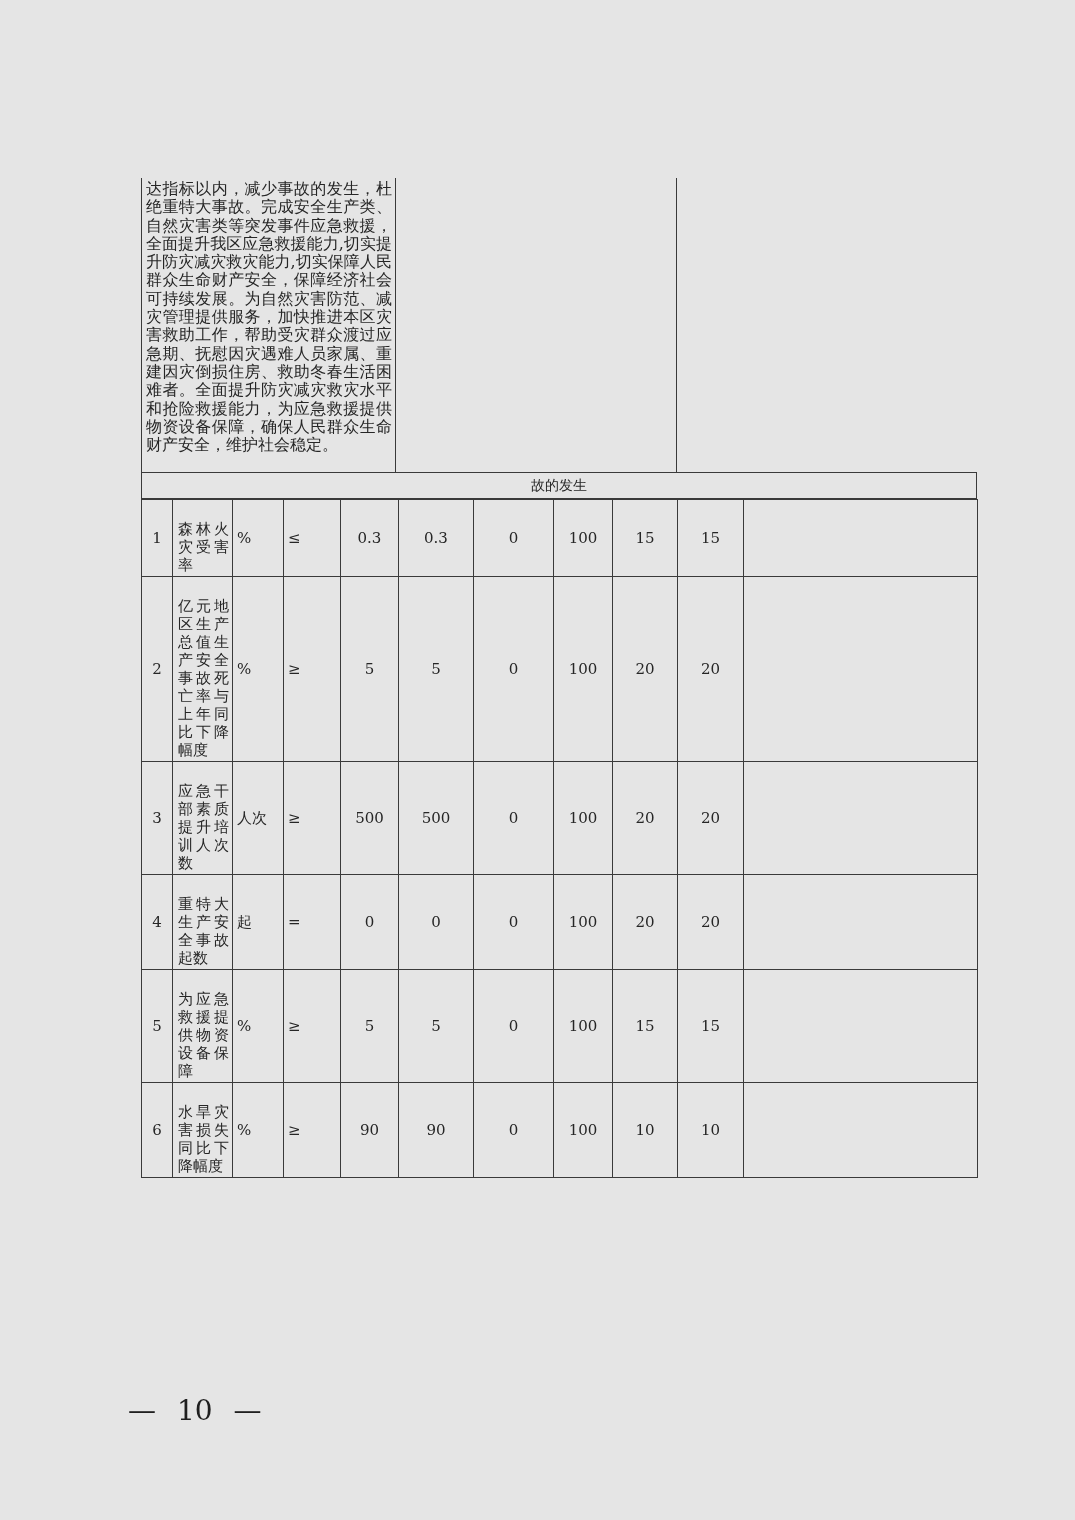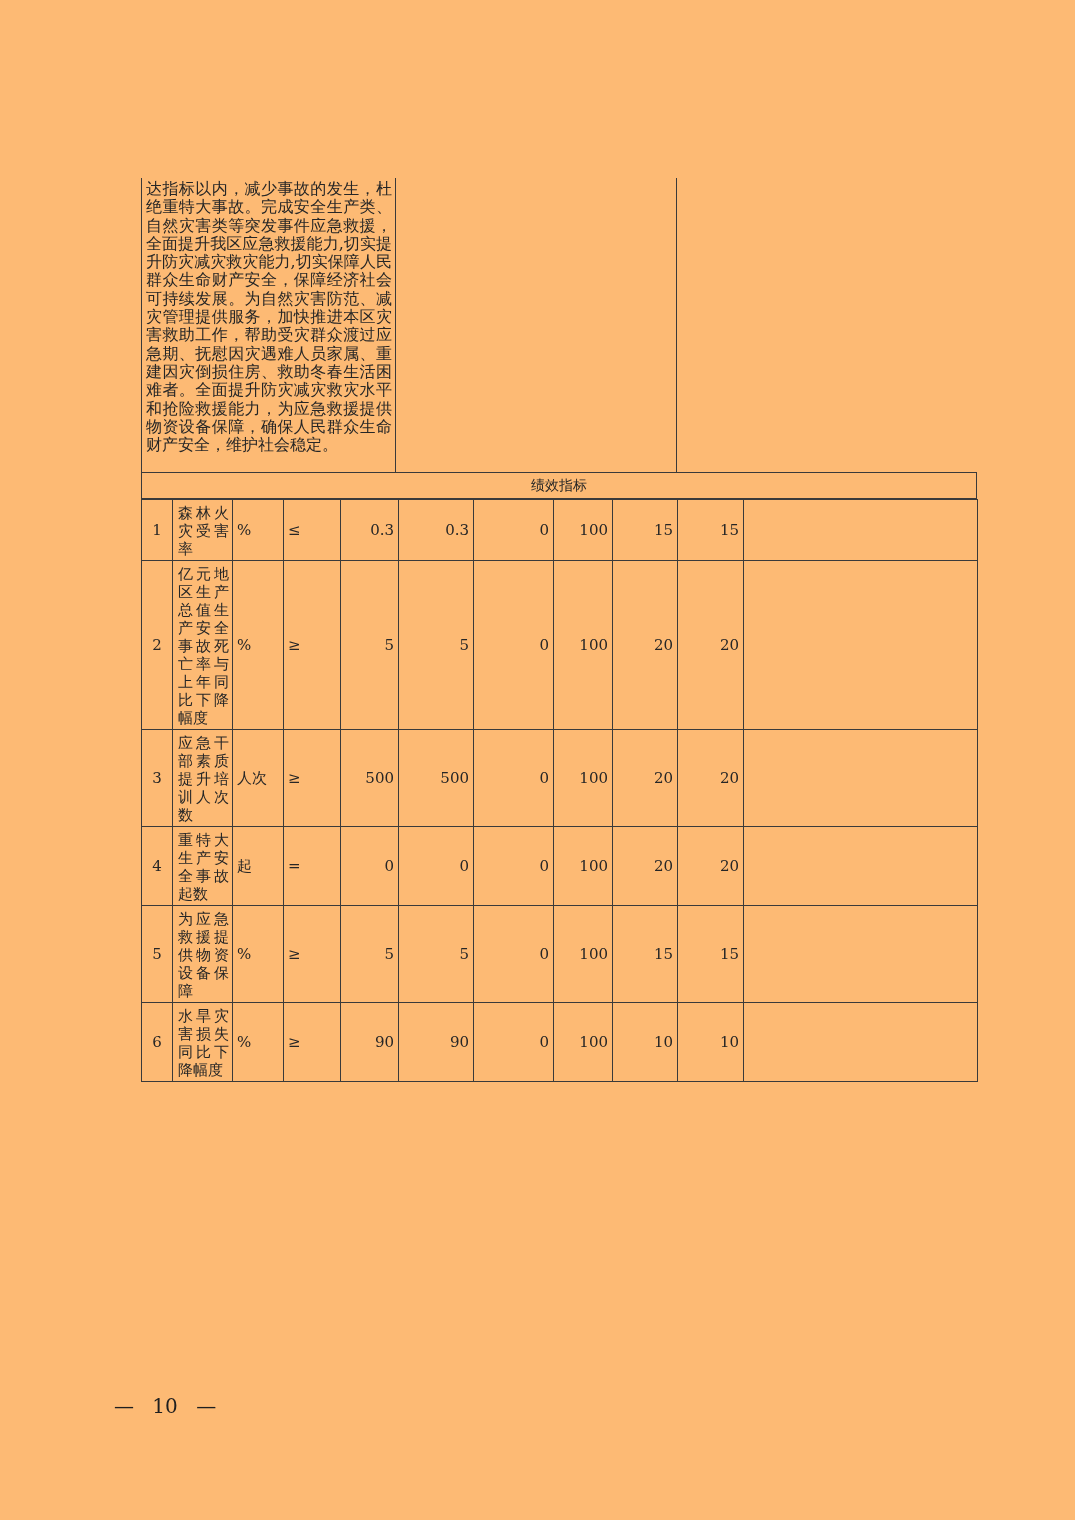--- a/index.html
+++ b/index.html
@@ -1,20 +1,20 @@
 <!DOCTYPE html>
 <html><head>
 <meta charset="utf-8">
 <style>
   html, body { margin: 0; padding: 0; background: #ffffff; }
   .page {
     position: relative;
     width: 1075px;
     height: 1520px;
-    background: #fdba74;
+    background: #e5e5e5;
     color: #262626;
     font-family: "DejaVu Serif", "Liberation Serif", serif;
   }
   .sheet {
     position: absolute;
     left: 141px;
     top: 178px;
     width: 836px;
   }
   * { box-sizing: border-box; }
@@ -64,50 +64,50 @@
     vertical-align: middle;
     overflow: hidden;
   }
   .grid tr.hrow th {
     border-top: 0;
     font-size: 14px;
     white-space: pre-line;
     line-height: 21px;
     text-align: center;
   }
-  .grid td.num { text-align: right; }
+  .grid td.num { text-align: center; }
   .grid td.ctr { text-align: center; }
   .grid td.name {
     line-height: 18px;
-    padding: 4px 3px 2px 5px;
+    padding: 20px 3px 2px 5px;
     text-align: justify;
   }
   .grid td.plain { text-align: left; }
 
   .page-number {
     position: absolute;
-    left: 114px;
+    left: 128px;
     top: 1394px;
-    font-size: 20px;
+    font-size: 28px;
     word-spacing: 12px;
     color: #1f1f1f;
   }
 </style>
 </head>
 <body>
 
 <div class="page">
   <div class="sheet">
 
     <div class="top-row">
       <div class="tcell tcell-l">达指标以内，减少事故的发生，杜绝重特大事故。完成安全生产类、自然灾害类等突发事件应急救援，全面提升我区应急救援能力,切实提升防灾减灾救灾能力,切实保障人民群众生命财产安全，保障经济社会可持续发展。为自然灾害防范、减灾管理提供服务，加快推进本区灾害救助工作，帮助受灾群众渡过应急期、抚慰因灾遇难人员家属、重建因灾倒损住房、救助冬春生活困难者。全面提升防灾减灾救灾水平和抢险救援能力，为应急救援提供物资设备保障，确保人民群众生命财产安全，维护社会稳定。</div>
       <div class="tcell tcell-m"></div>
     </div>
 
-    <div class="band">绩效指标</div>
+    <div class="band">故的发生</div>
 
     <table class="grid">
       <colgroup>
         <col style="width:31px">
           <col style="width:60px">
           <col style="width:51px">
           <col style="width:57px">
         <col style="width:58px">
           <col style="width:75px">
           <col style="width:80px">

